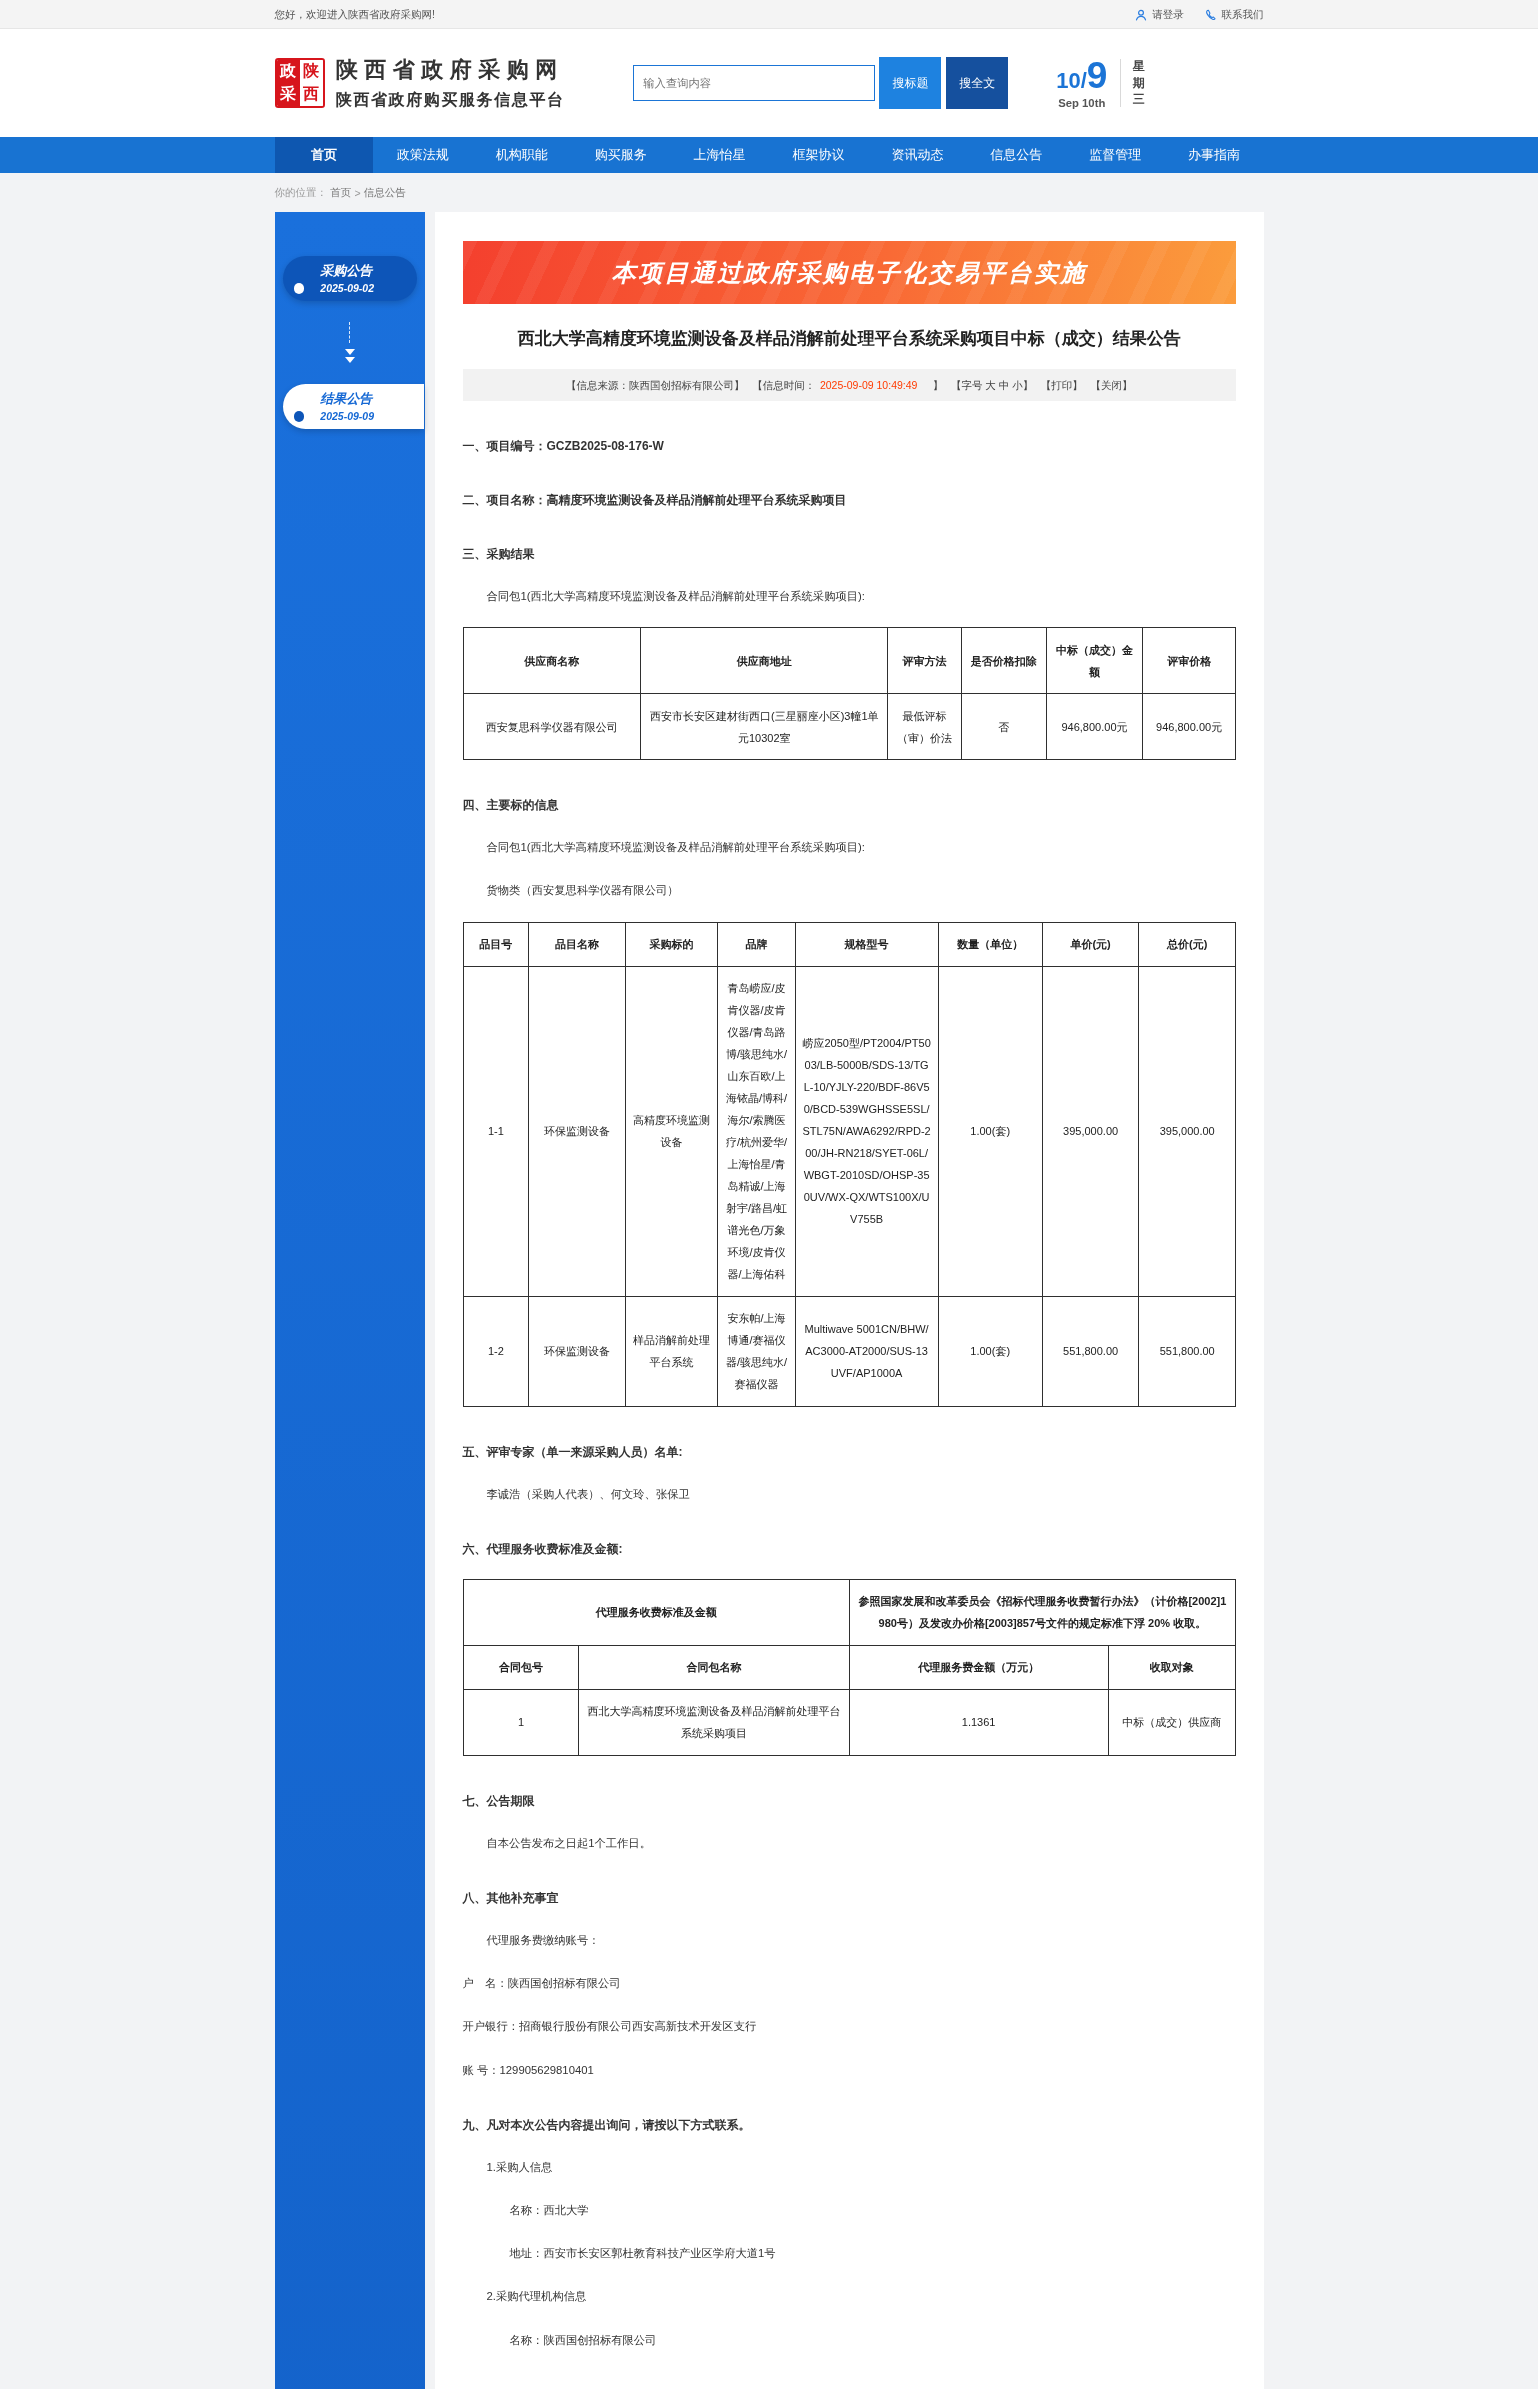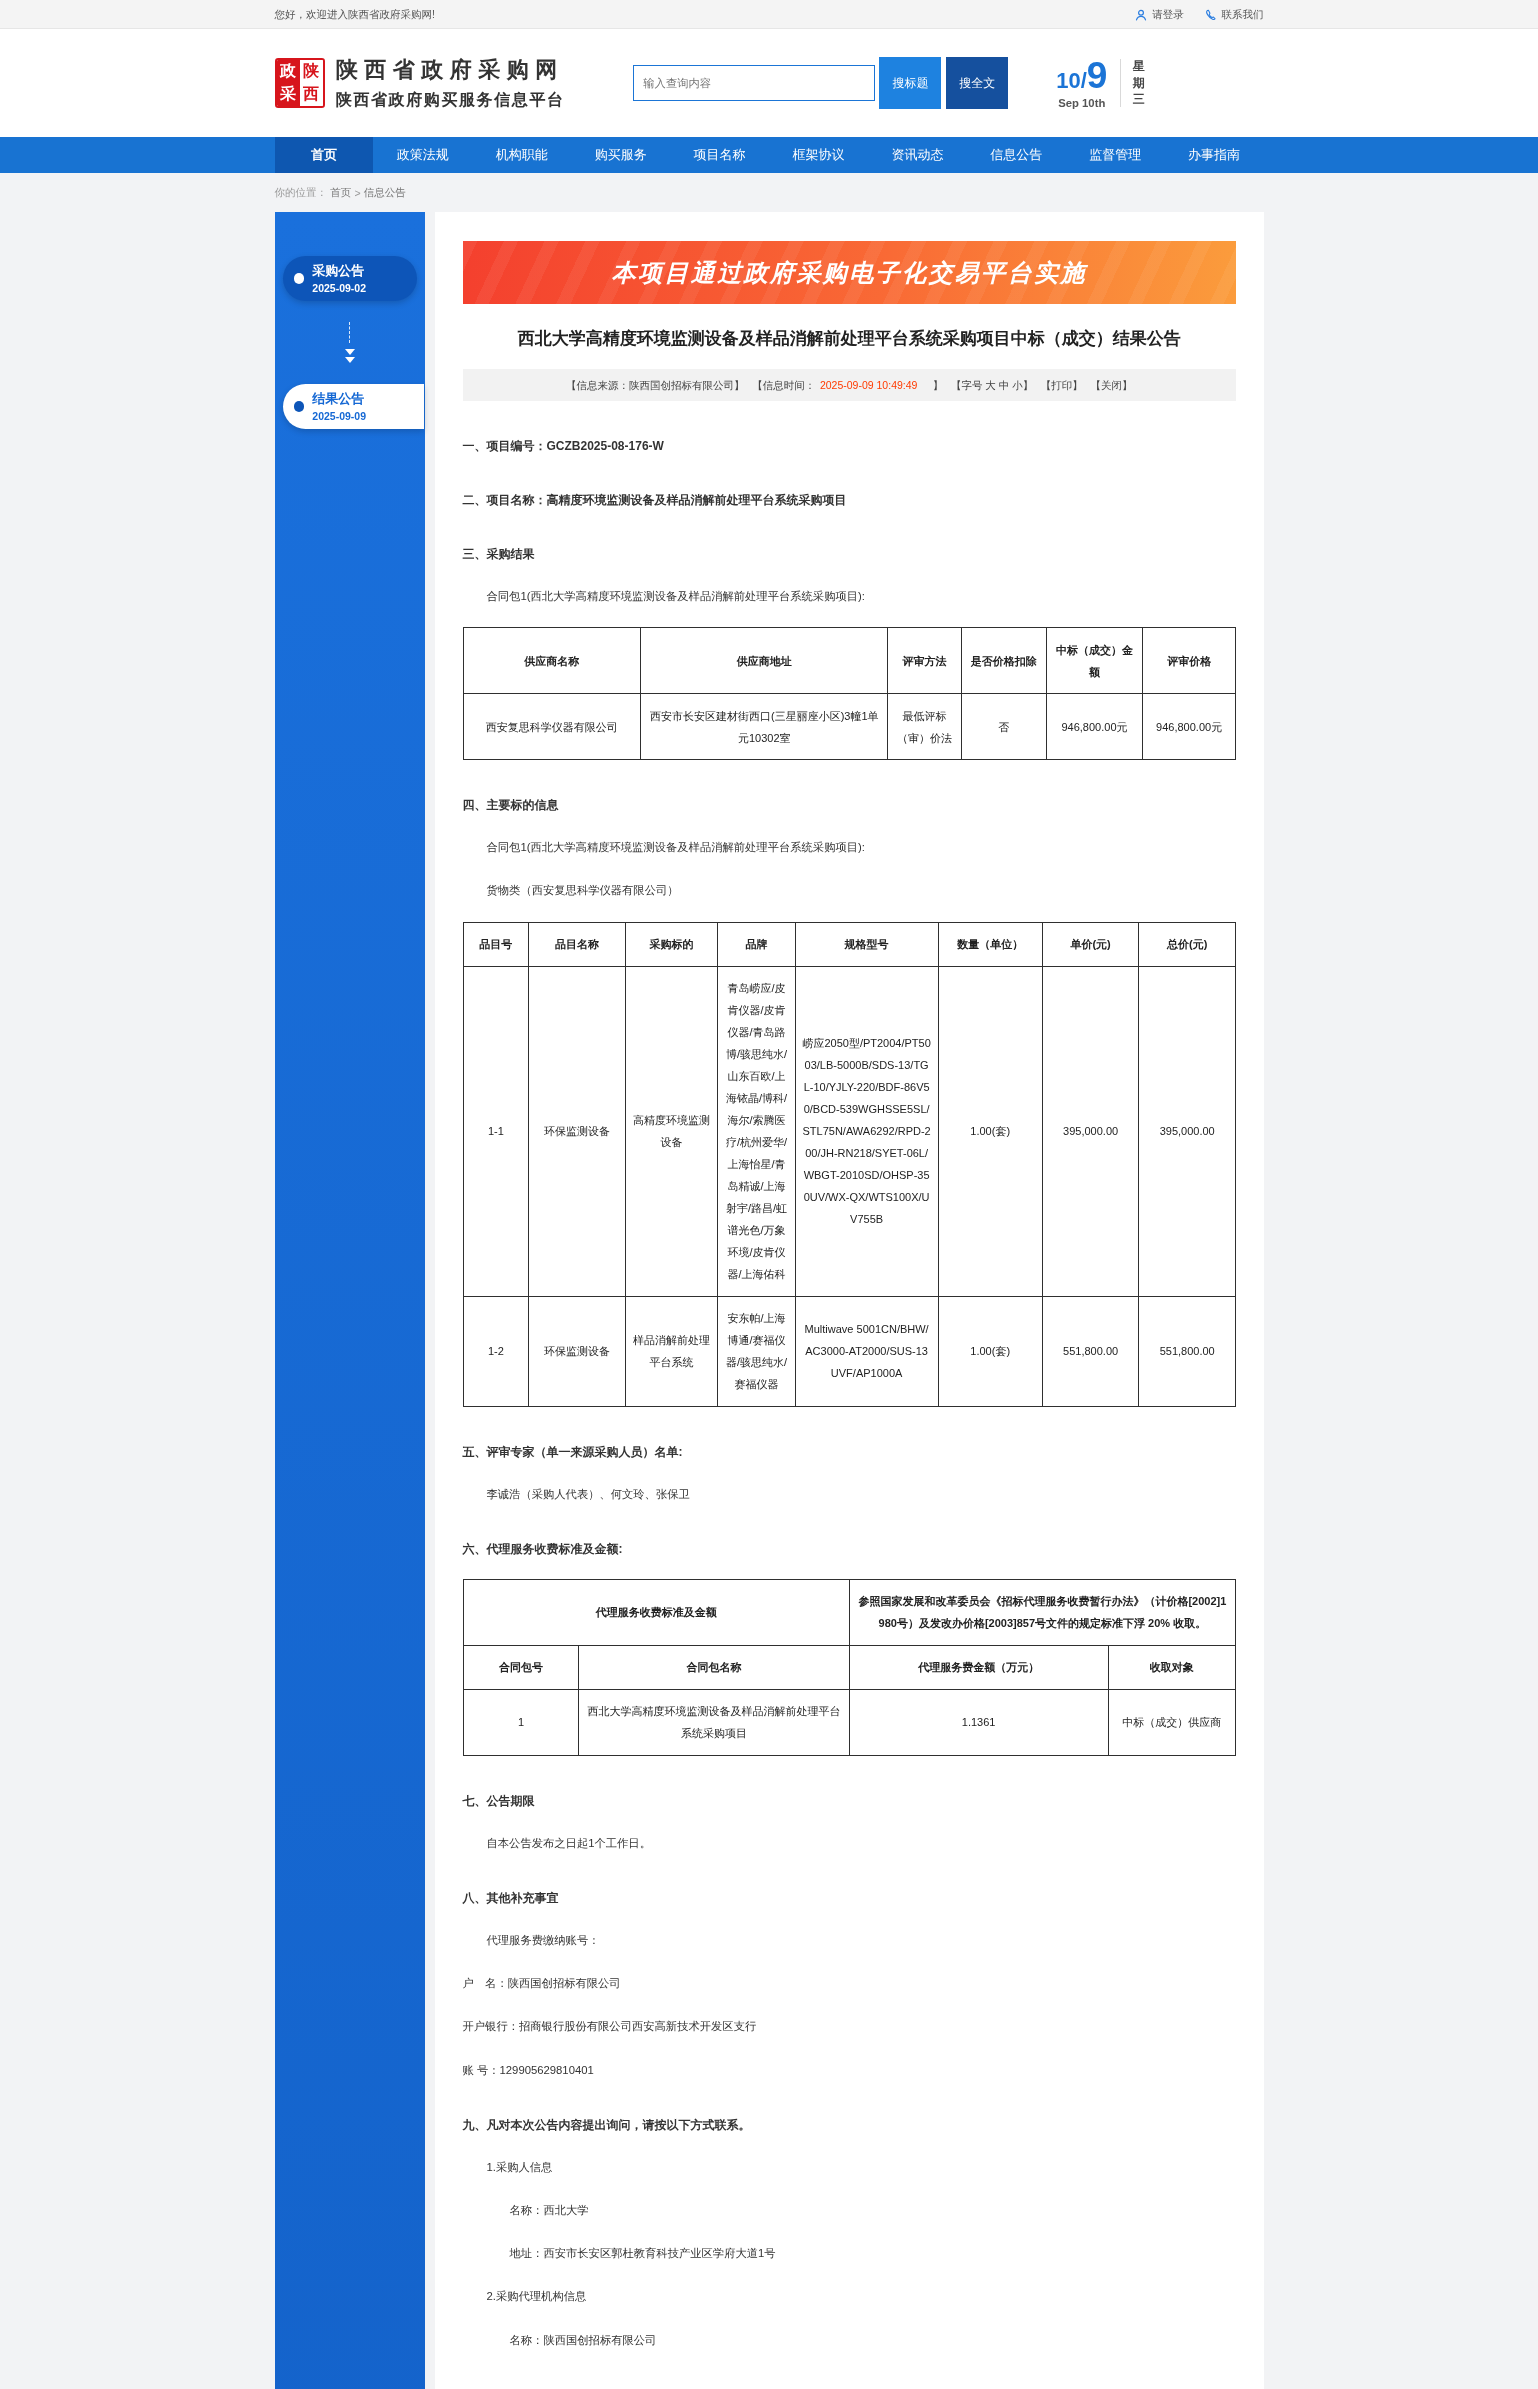--- a/index.html
+++ b/index.html
@@ -49,21 +49,21 @@
 
   
   .page-bg { background:#f2f3f5; padding-bottom:36px; }
   .breadcrumb { height:39px; display:flex; align-items:center; font-size:10.5px; color:#999; }
   .breadcrumb a { color:#777; text-decoration:none; margin:0 3.2px; cursor:pointer; }
 
   .layout { display:flex; gap:10.5px; min-height:1997px; }
 
   
   .sidebar { width:150px; background:linear-gradient(180deg,#1a70dc,#1463cb); flex-shrink:0; padding-top:44px; }
-  .step-pill { width:134px; margin-left:8px; border-radius:26px; padding:7.3px 6.5px 7.3px 11.3px; display:flex; align-items:center; gap:8px; box-shadow:0 2.4px 6.5px rgba(0,0,0,.18); cursor:pointer; }
+  .step-pill { width:134px; margin-left:8px; border-radius:26px; padding:7.3px 6.5px 7.3px 11.3px; display:flex; align-items:flex-end; gap:16px; box-shadow:0 2.4px 6.5px rgba(0,0,0,.18); cursor:pointer;font-style:italic; }
   .step-pill .dot { width:10.5px; height:10.5px; border-radius:50%; flex-shrink:0; }
   .step-pill.dark { background:#0d55b8; color:#fff; }
   .step-pill.dark .dot { background:#fff; }
   .step-pill.light { background:#fff; color:#1568d4; width:142px; border-radius:26px 0 0 26px; margin-left:8px; width:141px; }
   .step-pill.light .dot { background:#0d55b8; }
   .step-title { font-size:13px; font-weight:bold; line-height:1.3; }
   .step-date { font-size:10.5px; font-weight:bold; margin-top:1.6px; }
   .step-arrow { margin:21px 0 21px 0; display:flex; flex-direction:column; align-items:center; }
   .step-arrow .dash { height:21px; border-left:1.6px dashed rgba(255,255,255,.85); margin-bottom:4.8px; }
   .step-arrow .tri { width:0; height:0; border-left:5.7px solid transparent; border-right:5.7px solid transparent; border-top:6.5px solid #fff; margin-top:1.6px; }
@@ -154,21 +154,21 @@
     </div>
   </div>
 </div>
 
 <div class="nav">
   <div class="container">
     <div class="nav-item active">首页</div>
     <div class="nav-item">政策法规</div>
     <div class="nav-item">机构职能</div>
     <div class="nav-item">购买服务</div>
-    <div class="nav-item">项目名称</div>
+    <div class="nav-item">上海怡星</div>
     <div class="nav-item">框架协议</div>
     <div class="nav-item">资讯动态</div>
     <div class="nav-item">信息公告</div>
     <div class="nav-item">监督管理</div>
     <div class="nav-item">办事指南</div>
   </div>
 </div>
 
 <div class="page-bg">
 

